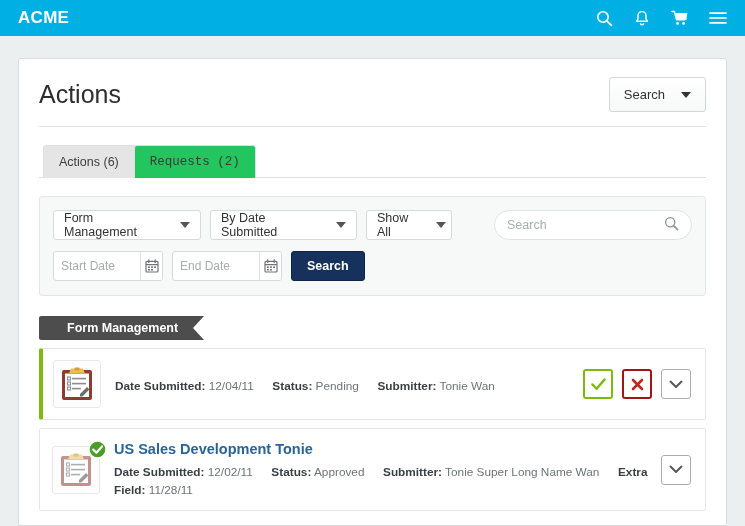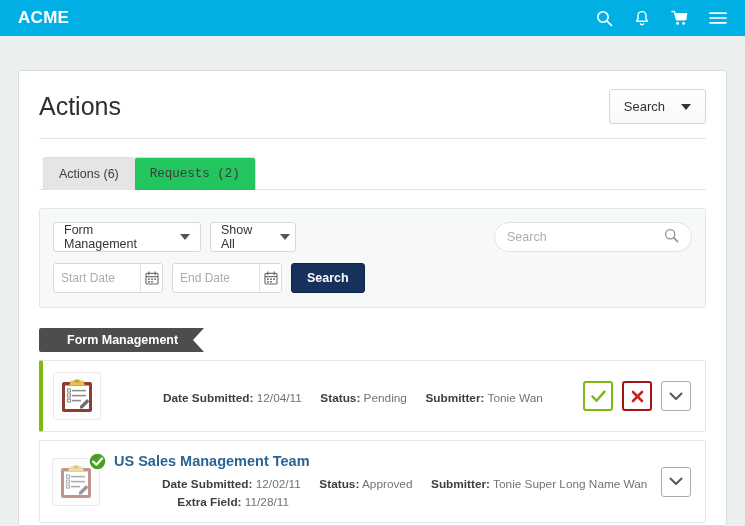--- a/index.html
+++ b/index.html
@@ -31,21 +31,21 @@
     gap: 20px;
   }
   .topbar-icons .tb-ico {
     width: 18px; height: 18px;
     display: flex; align-items: center; justify-content: center;
     cursor: pointer;
   }
   .topbar-icons svg { display: block; }
 
   
-  .page-wrap { padding: 34px 18px 0 18px; height: 490px; }
+  .page-wrap { padding: 22px 18px 0 18px; height: 490px; }
   .card {
     background: #ffffff;
     border: 1px solid #d9dde0;
     border-radius: 3px;
     height: 100%;
     padding: 0 20px;
     overflow: hidden;
   }
 
   .card-head {
@@ -241,21 +241,20 @@
     font-weight: bold;
     color: #2a6496;
     cursor: pointer;
     line-height: 1.3;
   }
   .row-meta {
     font-size: 11.8px;
     color: #6f7477;
     margin-top: 4px;
     line-height: 1.55;
-    margin-left: 48px;
   }
   .row-meta b { color: #3b3f42; font-weight: bold; }
   .meta-sep { display: inline-block; width: 12px; }
 
   .row-actions { display: flex; align-items: center; gap: 9px; margin-left: 10px; flex: 0 0 auto; }
   .act-btn {
     width: 30px; height: 30px;
     border-radius: 3px;
     background: #fff;
     display: flex; align-items: center; justify-content: center;
@@ -316,20 +315,24 @@
 
     <div class="tabs">
       <div class="tab active">Actions (6)</div>
       <div class="tab inactive">Requests (2)</div>
     </div>
 
     <div class="filters">
       <div class="filter-row">
         <div class="sel w1">
           <span>Form Management</span>
+          <span class="caret"></span>
+        </div>
+        <div class="sel w2">
+          <span>By Date Submitted</span>
           <span class="caret"></span>
         </div>
         <div class="sel w3">
           <span>Show All</span>
           <span class="caret"></span>
         </div>
         <div class="searchbox">
           <input type="text" placeholder="Search" style="">
           <span>
             <svg width="15" height="15" viewBox="0 0 15 15">
@@ -461,21 +464,21 @@
             <path d="M19 27l7-7 2.4 2.4-7 7H19z" fill="#9a9a9a"></path>
           </svg>
           <span class="badge-check">
             <svg width="19" height="19" viewBox="0 0 19 19">
                 <circle cx="9.5" cy="9.5" r="8.6" fill="#4a9e27" stroke="#ffffff" stroke-width="1.6"></circle>
                 <polyline points="5.2,9.6 8.4,12.7 14,6.4" fill="none" stroke="#ffffff" stroke-width="2.2" stroke-linecap="round" stroke-linejoin="round"></polyline>
               </svg>
           </span>
         </div>
         <div class="row-body">
-          <div class="row-title">US Sales Management Team</div>
+          <div class="row-title">US Sales Development Tonie</div>
           <div class="row-meta">
             <b>Date Submitted:</b>
             <span>12/02/11</span>
             <span class="meta-sep"></span>
             <b>Status:</b>
             <span>Approved</span>
             <span class="meta-sep"></span>
             <b>Submitter:</b>
             <span>Tonie Super Long Name Wan</span>
             <span class="meta-sep"></span>

